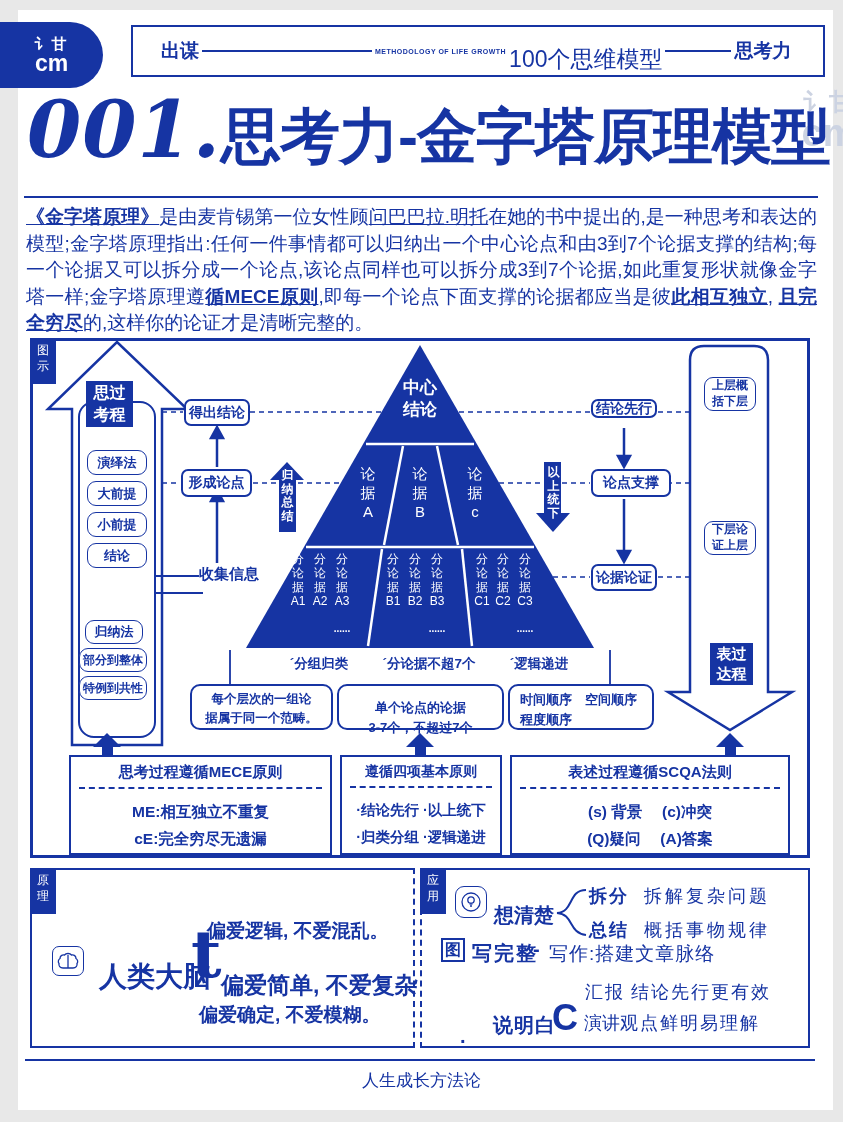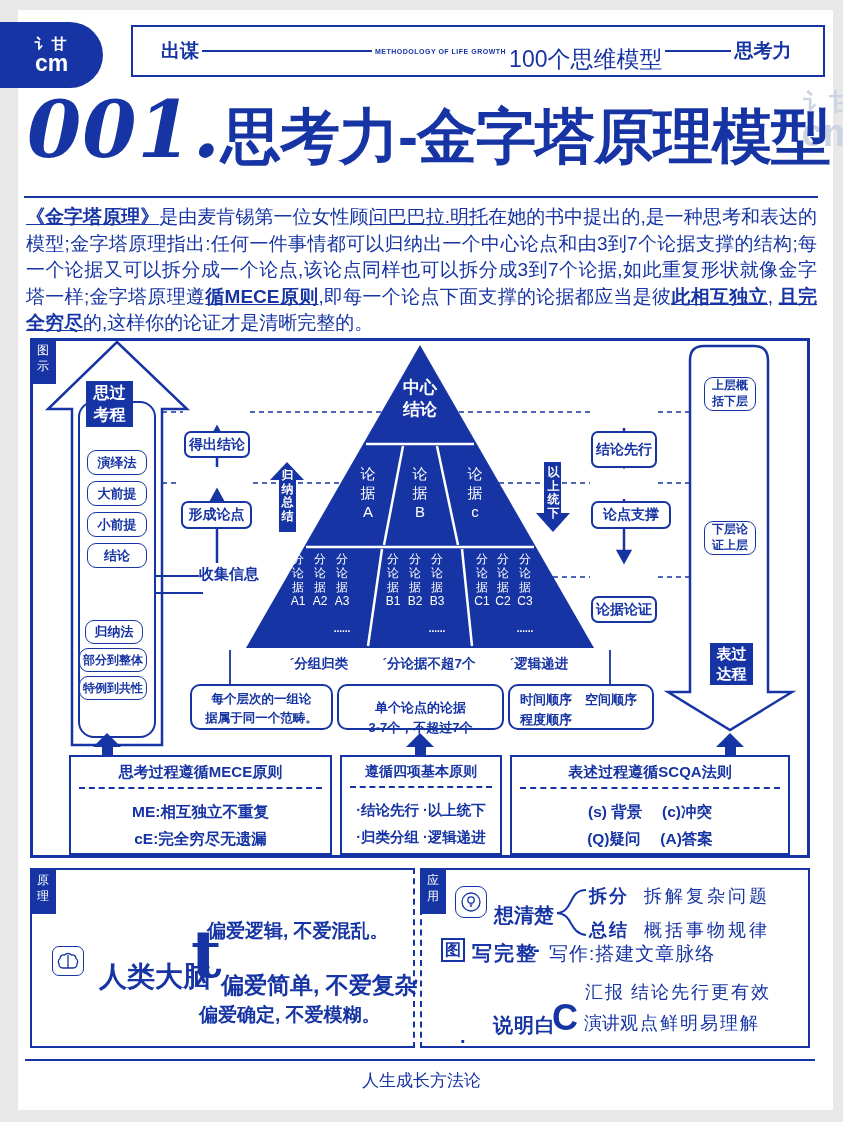--- a/index.html
+++ b/index.html
@@ -32,21 +32,21 @@
   .title .rest{font-size:60px;font-weight:800;letter-spacing:-1px;}
   .tline{left:24px;top:196px;width:794px;border-top:2px solid var(--b);}
   
   .intro{left:26px;top:204px;width:791px;font-size:19px;line-height:26.5px;color:var(--b);text-align:justify;}
   .intro .b{font-weight:700;} .intro .u{text-decoration:underline;}
   
   .dframe{left:30px;top:338px;width:780px;height:520px;border:3px solid var(--b);box-sizing:border-box;}
   .corner{background:var(--b);color:#fff;text-align:center;white-space:pre-line;font-size:12px;line-height:1.35;width:26px;height:46px;padding-top:4px;box-sizing:border-box;z-index:4;}
   .bluebox{background:var(--b);color:#fff;font-weight:700;text-align:center;white-space:pre-line;display:flex;align-items:center;justify-content:center;z-index:3;}
   .chip{border:1.5px solid var(--b);border-radius:9px;background:#fff;color:var(--b);display:flex;align-items:center;justify-content:center;font-weight:600;box-sizing:border-box;z-index:3;}
-  .fbox{border:2px solid var(--b);border-radius:7px;background:#fff;color:var(--b);display:flex;align-items:center;justify-content:center;font-weight:700;font-size:14px;box-sizing:border-box;z-index:3;margin-top:32px;}
+  .fbox{border:2px solid var(--b);border-radius:7px;background:#fff;color:var(--b);display:flex;align-items:center;justify-content:center;font-weight:700;font-size:14px;box-sizing:border-box;z-index:3;}
   .wtxt{color:#fff;text-align:center;white-space:pre-line;z-index:3;}
   .tick{color:var(--b);font-weight:700;font-size:13.5px;text-align:center;z-index:3;}
   .note{border:2px solid var(--b);border-radius:10px;background:#fff;color:var(--b);font-weight:600;box-sizing:border-box;white-space:pre-line;z-index:3;}
   .rule{border:2.5px solid var(--b);background:#fff;color:var(--b);box-sizing:border-box;z-index:3;}
   .rt{font-weight:700;text-align:center;font-size:15px;padding:6px 4px 5px;margin:0 8px;border-bottom:2.5px dashed var(--b);}
   .rb{font-weight:600;text-align:center;white-space:pre-line;font-size:15.5px;line-height:27px;padding-top:9px;}
   
   .pbox{border:2.5px solid var(--b);border-right:2px dashed var(--b);box-sizing:border-box;}
   .abox{border:2.5px solid var(--b);border-left:2px dashed var(--b);box-sizing:border-box;}
   .ic{border:1.5px solid var(--b);border-radius:7px;background:#fff;display:flex;align-items:center;justify-content:center;box-sizing:border-box;z-index:3;}
@@ -162,21 +162,21 @@
   <div class="abs chip" style="left:87px;top:512px;width:60px;height:25px;font-size:13px;">小前提</div>
   <div class="abs chip" style="left:87px;top:543px;width:60px;height:25px;font-size:13px;">结论</div>
   <div class="abs chip" style="left:85px;top:620px;width:58px;height:24px;font-size:13px;">归纳法</div>
   <div class="abs chip" style="left:79px;top:648px;width:68px;height:24px;font-size:12px;">部分到整体</div>
   <div class="abs chip" style="left:79px;top:676px;width:68px;height:24px;font-size:12px;">特例到共性</div>
 
   <div class="abs fbox" style="left:184px;top:399px;width:66px;height:27px;">得出结论</div>
   <div class="abs fbox" style="left:181px;top:469px;width:71px;height:28px;">形成论点</div>
   <div class="abs t1" style="left:199px;top:565px;font-size:15px;font-weight:700;">收集信息</div>
 
-  <div class="abs fbox" style="left:591px;top:399px;width:66px;height:37px;font-family:Liberation Mono, monospace;">结论先行</div>
+  <div class="abs fbox" style="left:591px;top:399px;width:66px;height:19px;font-family:Liberation Mono, monospace;">结论先行</div>
   <div class="abs fbox" style="left:591px;top:469px;width:80px;height:28px;">论点支撑</div>
   <div class="abs fbox" style="left:591px;top:564px;width:66px;height:27px;">论据论证</div>
 
   <div class="abs chip pre" style="left:704px;top:377px;width:52px;height:34px;font-size:12px;line-height:1.3;">上层概
 括下层</div>
   <div class="abs chip pre" style="left:704px;top:521px;width:52px;height:34px;font-size:12px;line-height:1.3;">下层论
 证上层</div>
   <div class="abs bluebox" style="left:710px;top:643px;width:43px;height:42px;font-size:15px;line-height:1.35;">表过
 达程</div>
 

